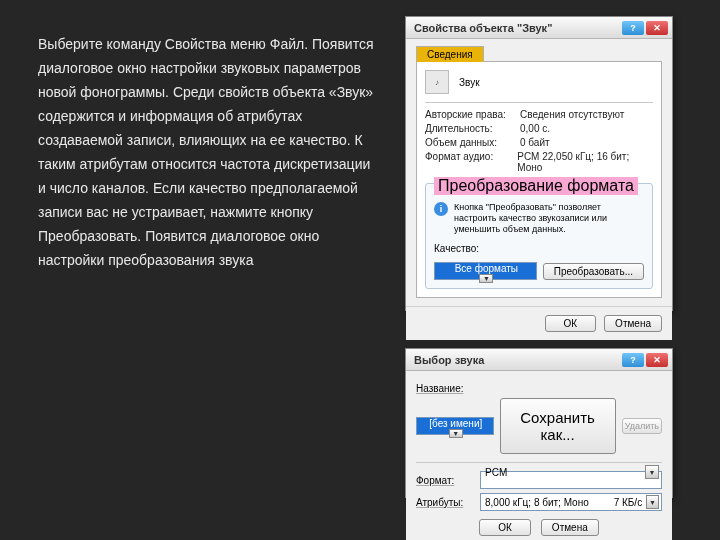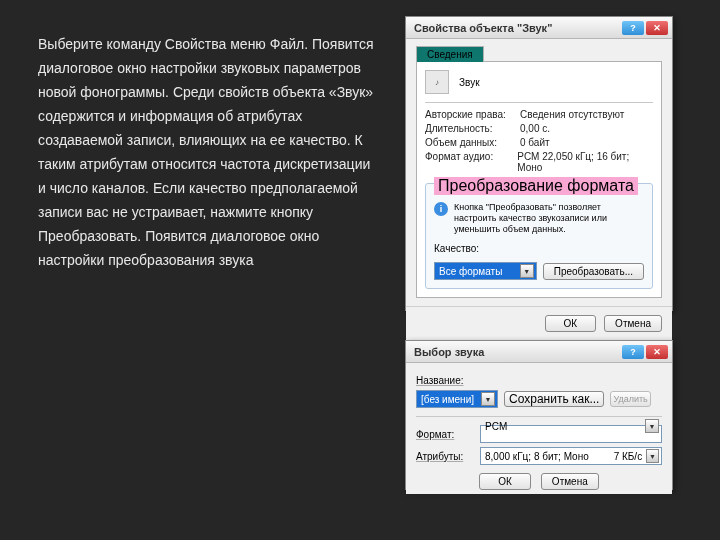--- a/index.html
+++ b/index.html
@@ -24,40 +24,40 @@
   }
   .dialog {
     position: absolute;
     background: #f0f0f0;
     border: 1px solid #888;
     box-shadow: 2px 2px 6px rgba(0,0,0,.4);
     color: #000;
     font-size: 10px;
   }
   .dialog1 { left: 405px; top: 16px; width: 268px; height: 295px; }
-  .dialog2 { left: 405px; top: 340px; width: 268px; height: 150px; }
+  .dialog2 { left: 405px; top: 348px; width: 268px; height: 150px; }
   .titlebar {
     height: 22px;
     background: linear-gradient(#fafafa,#dcdcdc);
     border-bottom: 1px solid #b5b5b5;
     display: flex;
     align-items: center;
     padding: 0 4px 0 8px;
     font-size: 11px;
     font-weight: bold;
     color: #333;
   }
   .titlebar .spacer { flex: 1; }
   .tbtn { width: 22px; height: 14px; margin-left: 2px; border-radius: 2px; display: flex; align-items: center; justify-content: center; }
   .tbtn.help { background: linear-gradient(#6fc3f7,#2f8fd8); color:#fff; font-size:9px; font-weight:bold; }
   .tbtn.close { background: linear-gradient(#f07070,#c53030); color:#fff; font-size:9px; font-weight:bold; }
   .dlg-body { padding: 6px 10px 8px 10px; background:#f0f0f0; }
   .tab {
     display: inline-block;
-    background: #0f766e;
+    background: #eab308;
     border: 1px solid #b0b0b0;
     border-bottom: none;
     padding: 2px 10px;
     font-size: 10px;
     position: relative;
     top: 1px;
   }
   .tabpage {
     background: #fff;
     border: 1px solid #b0b0b0;
@@ -82,21 +82,21 @@
   .info-icon { width:14px; height:14px; border-radius:50%; background:#3a8de0; color:#fff; display:flex; align-items:center; justify-content:center; font-size:9px; font-weight:bold; flex-shrink:0; }
   .info-text { font-size:9px; line-height:11px; }
   .row2 { display:flex; align-items:center; gap:6px; margin-top:8px; }
   select, .fake-select {
     border:1px solid #7a99b8;
     background:#fff;
     font-size:10px;
     height:18px;
     padding:0 2px;
   }
-  .fake-select.sel-blue { background:#1a6fd6; color:#fff; display:flex; align-items:center; justify-content:space-between; padding:0 2px 0 4px; }
+  .fake-select.sel-blue { background:#1a6fd6; color:#fff; display:flex; align-items:center; justify-content:space-between; padding:0 2px 0 4px;flex-direction:column; }
   .dropbtn { width:14px; height:14px; background:linear-gradient(#fff,#ccc); border:1px solid #888; display:flex; align-items:center; justify-content:center; font-size:7px; color:#333; }
   .btn {
     background: linear-gradient(#fdfdfd,#e3e3e3);
     border:1px solid #8a8a8a;
     border-radius:3px;
     padding:2px 10px;
     font-size:10px;
     cursor:pointer;
   }
   .btn.disabled { color:#999; border-color:#bbb; }
@@ -175,21 +175,21 @@
   </div>
   <div class="dlg-body" style="padding:8px 10px 4px">
     <div class="d2-row">
       <span class="lbl">Название:</span>
     </div>
     <div class="d2-row">
       <div class="fake-select sel-blue" style="width:82px">
         <span>[без имени]</span>
         <span class="dropbtn">▼</span>
       </div>
-      <button class="btn" style="font-size:12px;padding:0 4px">Сохранить как...</button>
+      <button class="btn" style="font-size:15px;padding:10px 4px">Сохранить как...</button>
       <button class="btn disabled" style="font-size:9px;padding:2px 2px">Удалить</button>
     </div>
     <div class="sep" style="margin:8px 0"></div>
     <div class="d2-row">
       <span class="lbl">Формат:</span>
       <div class="fake-select" style="flex:1;display:flex;align-items:center;justify-content:space-between;padding:0 2px 16px 4px">
         <span>PCM</span>
         <span class="dropbtn">▼</span>
       </div>
     </div>

